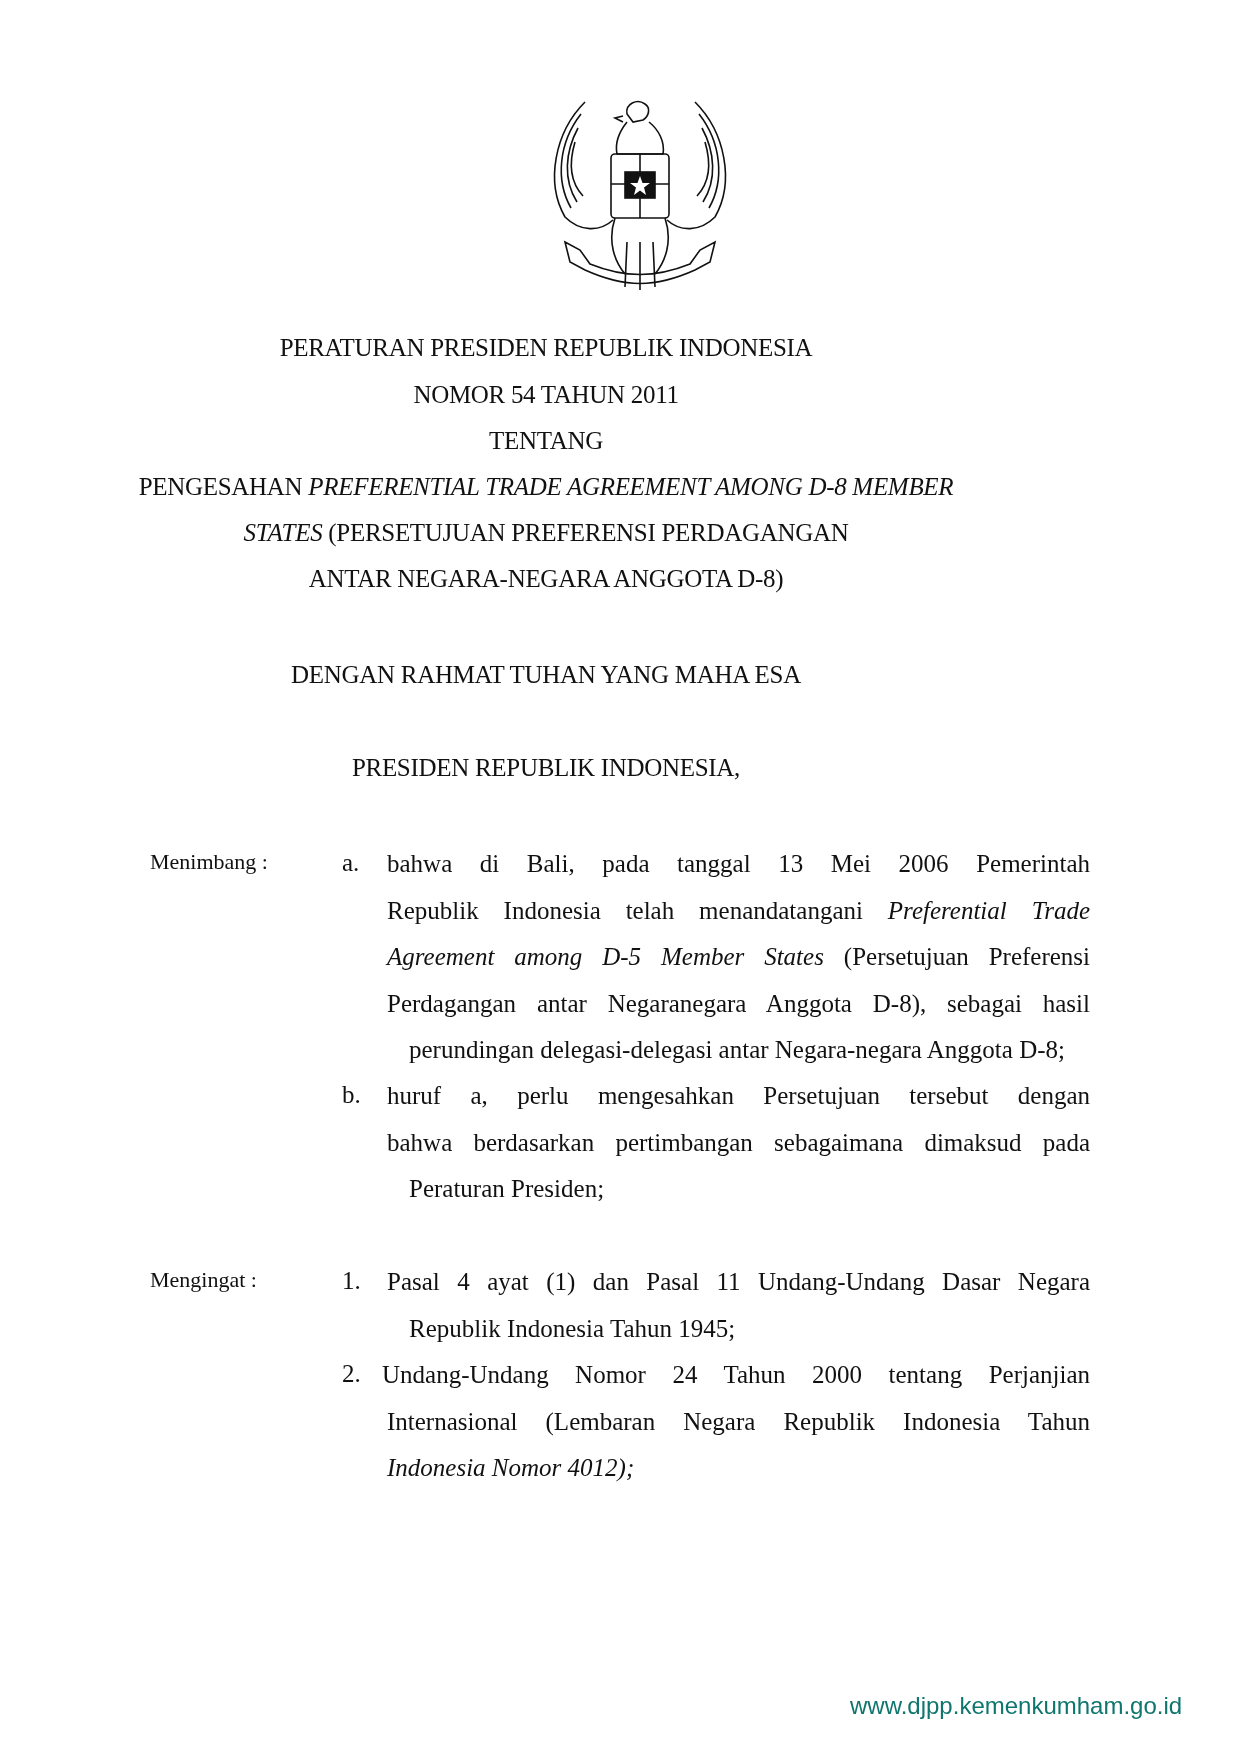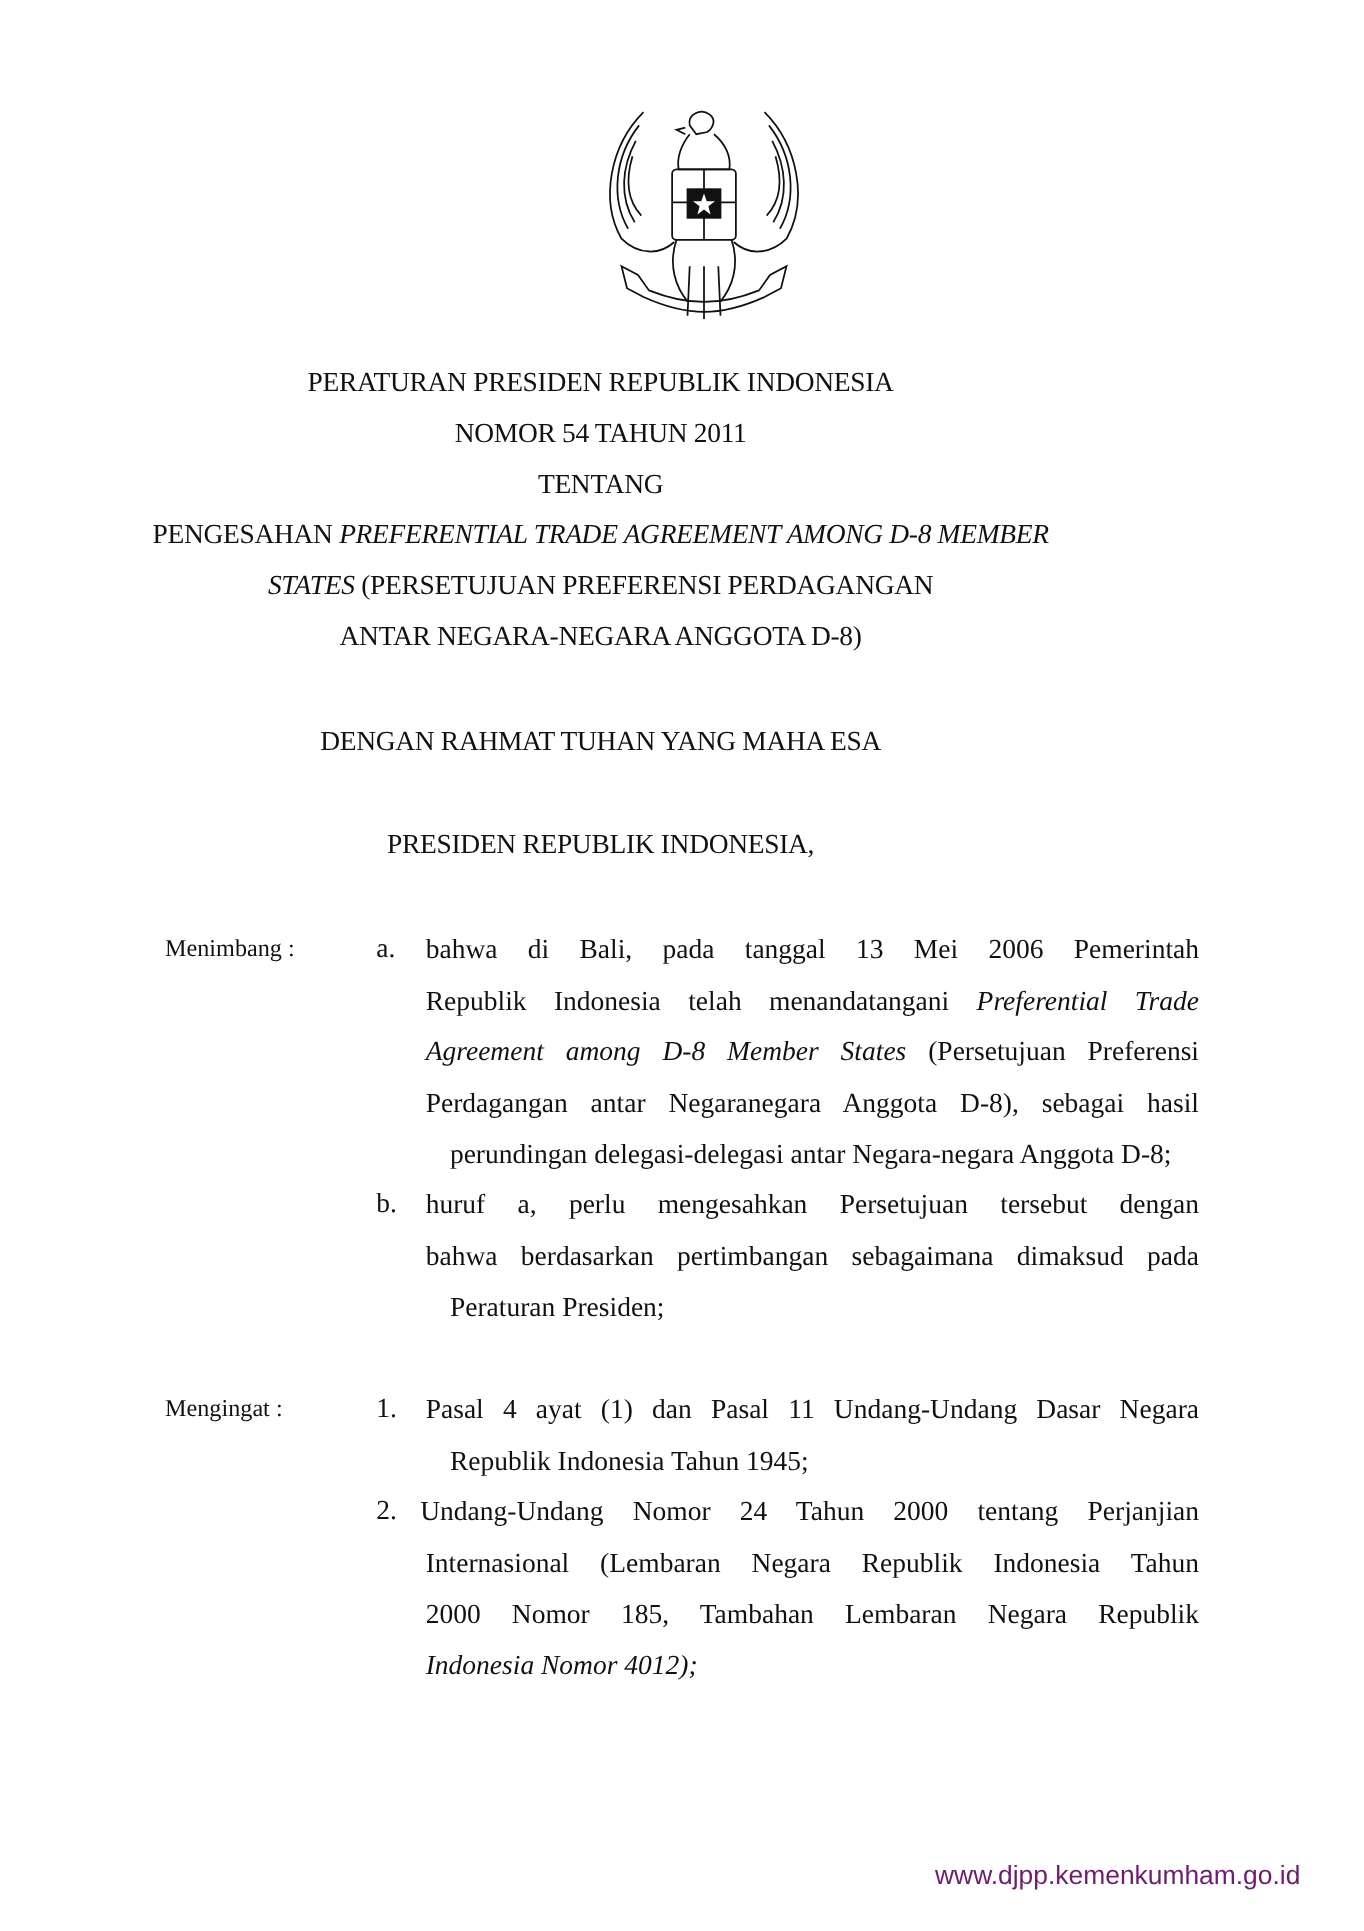--- a/index.html
+++ b/index.html
@@ -24,21 +24,21 @@
     .para {
       position: absolute; left: 387px; width: 703px; font-size: 25px;
       line-height: 46.5px; text-align: justify; text-align-last: left;
     }
     .para .line { display: block; text-align: justify; text-align-last: justify; white-space: nowrap; }
     .para .line.last { text-align-last: left; margin-left: 22px; }
     i { font-style: italic; }
     .watermark {
       position: absolute; left: 850px; top: 1692px;
       font-family: "Liberation Sans", "DejaVu Sans", sans-serif;
-      font-size: 24px; color: #701a75; white-space: nowrap;
+      font-size: 24px; color: #0f766e; white-space: nowrap;
     }
   </style>
 </head>
 <body>
 
 <svg class="emblem" viewBox="0 0 190 210">
   <g fill="none" stroke="#111" stroke-width="1.6">
 
     <path d="M40 10 C10 40 0 90 20 125 C35 140 55 140 68 128"></path>
     <path d="M36 22 C14 50 10 88 26 116"></path>
@@ -82,21 +82,21 @@
 
 <div class="center-line" style="top:661px;">DENGAN RAHMAT TUHAN YANG MAHA ESA</div>
 <div class="center-line" style="top:754px;">PRESIDEN REPUBLIK INDONESIA,</div>
 
 <div class="label" style="top:849px;">Menimbang :</div>
 
 <div class="marker" style="top:849px;">a.</div>
 <div class="para" style="top:841px;">
   <span class="line">bahwa di Bali, pada tanggal 13 Mei 2006 Pemerintah</span>
   <span class="line"><span>Republik Indonesia telah menandatangani</span> <i>Preferential Trade</i></span>
-  <span class="line"><i>Agreement among D-8 Member States</i><span> (Persetujuan Preferensi</span></span>
+  <span class="line"><i>Agreement among D-5 Member States</i><span> (Persetujuan Preferensi</span></span>
   <span class="line">Perdagangan antar Negaranegara Anggota D-8), sebagai hasil</span>
   <span class="line last">perundingan delegasi-delegasi antar Negara-negara Anggota D-8;</span>
 </div>
 
 <div class="marker" style="top:1081px;">b.</div>
 <div class="para" style="top:1073px;">
   <span class="line">huruf a, perlu mengesahkan Persetujuan tersebut dengan</span>
   <span class="line">bahwa berdasarkan pertimbangan sebagaimana dimaksud pada</span>
   <span class="line last">Peraturan Presiden;</span>
 </div>
@@ -106,17 +106,16 @@
 <div class="marker" style="top:1267px;">1.</div>
 <div class="para" style="top:1259px;">
   <span class="line">Pasal 4 ayat (1) dan Pasal 11 Undang-Undang Dasar Negara</span>
   <span class="line last">Republik Indonesia Tahun 1945;</span>
 </div>
 
 <div class="marker" style="top:1360px;">2.</div>
 <div class="para" style="top:1352px; left:382px; width:708px;">
   <span class="line">Undang-Undang Nomor 24 Tahun 2000 tentang Perjanjian</span>
   <span class="line" style="margin-left:5px;">Internasional (Lembaran Negara Republik Indonesia Tahun</span>
-  <span class="line" style="margin-left:5px;">2000 Nomor 185, Tambahan Lembaran Negara Republik</span>
   <span class="line last" style="margin-left:5px;font-style:italic;">Indonesia Nomor 4012);</span>
 </div>
 
 <div class="watermark">www.djpp.kemenkumham.go.id</div>
 
 </body></html>

